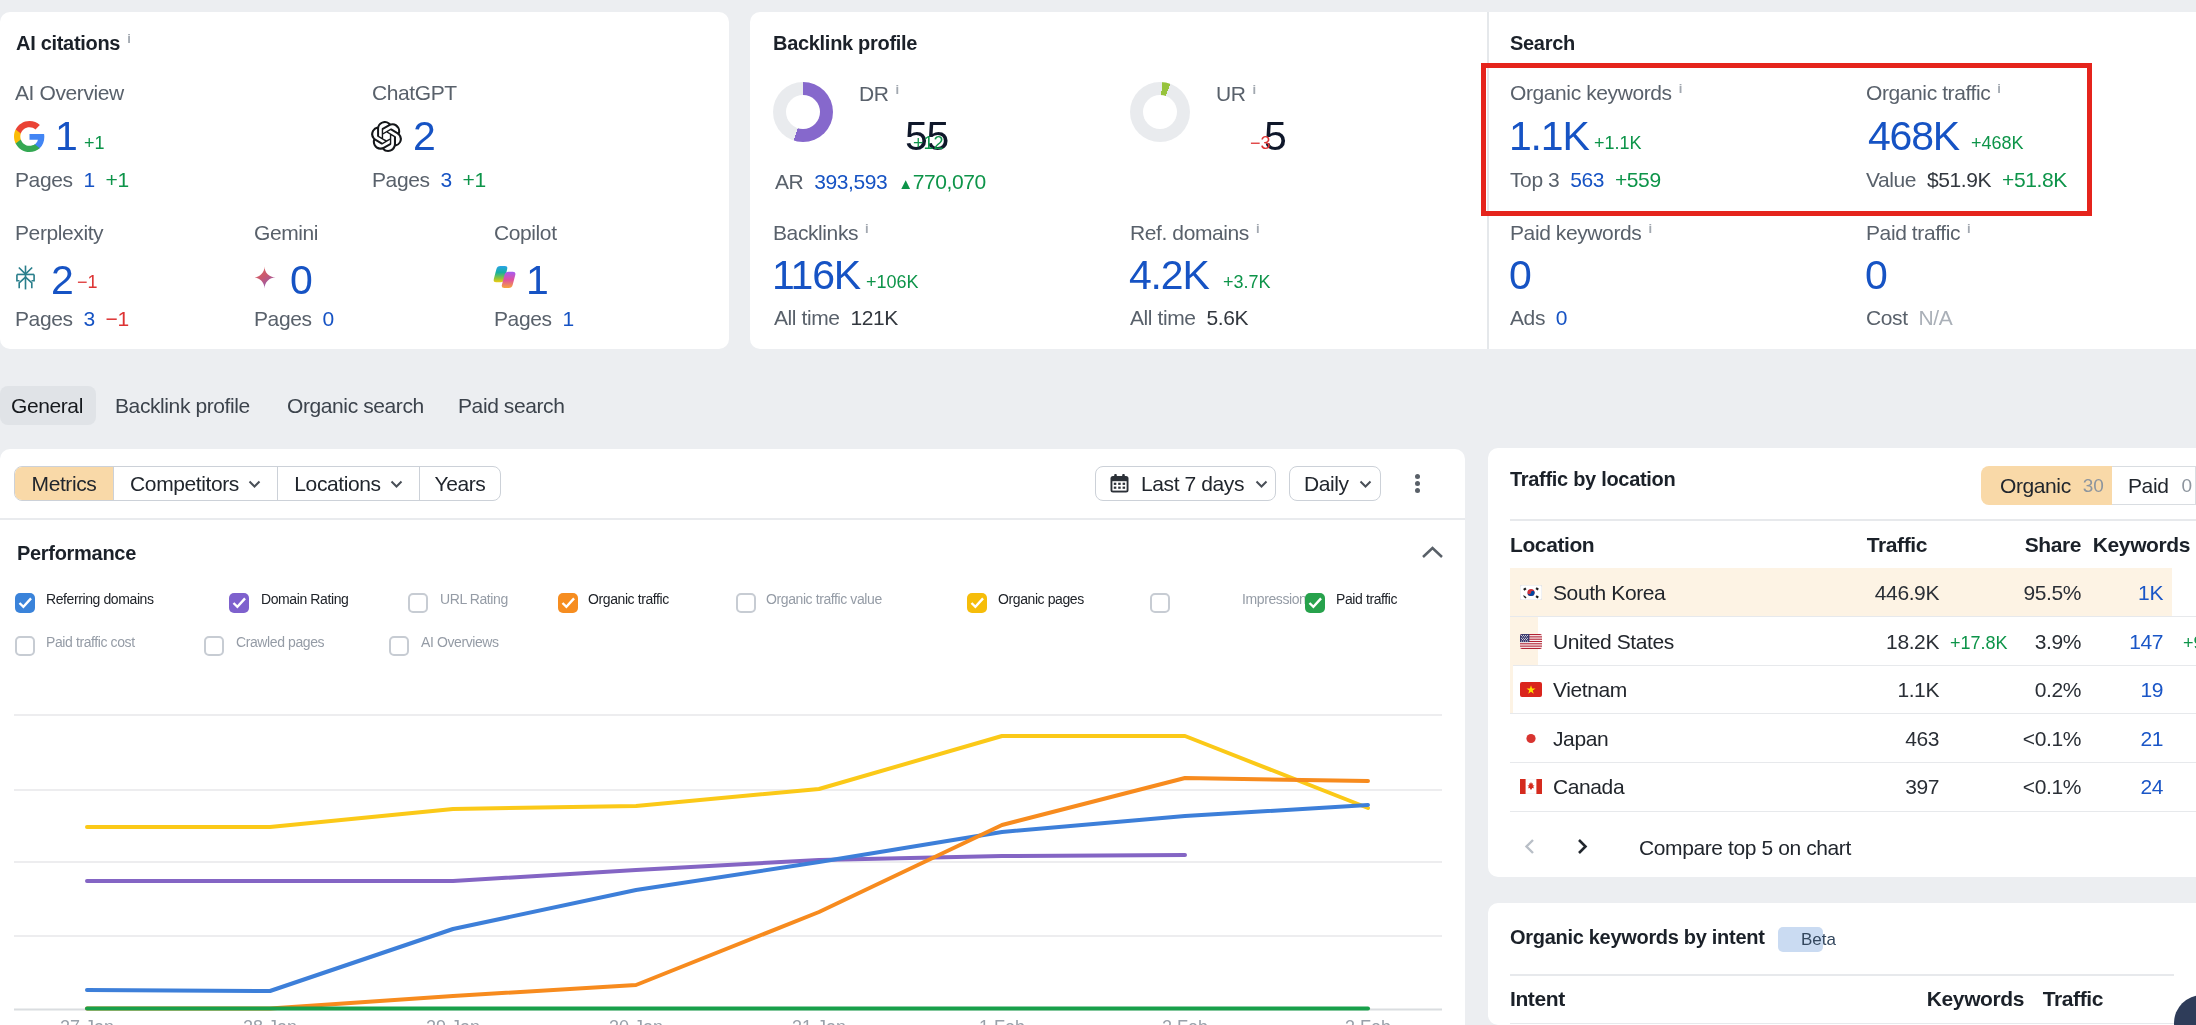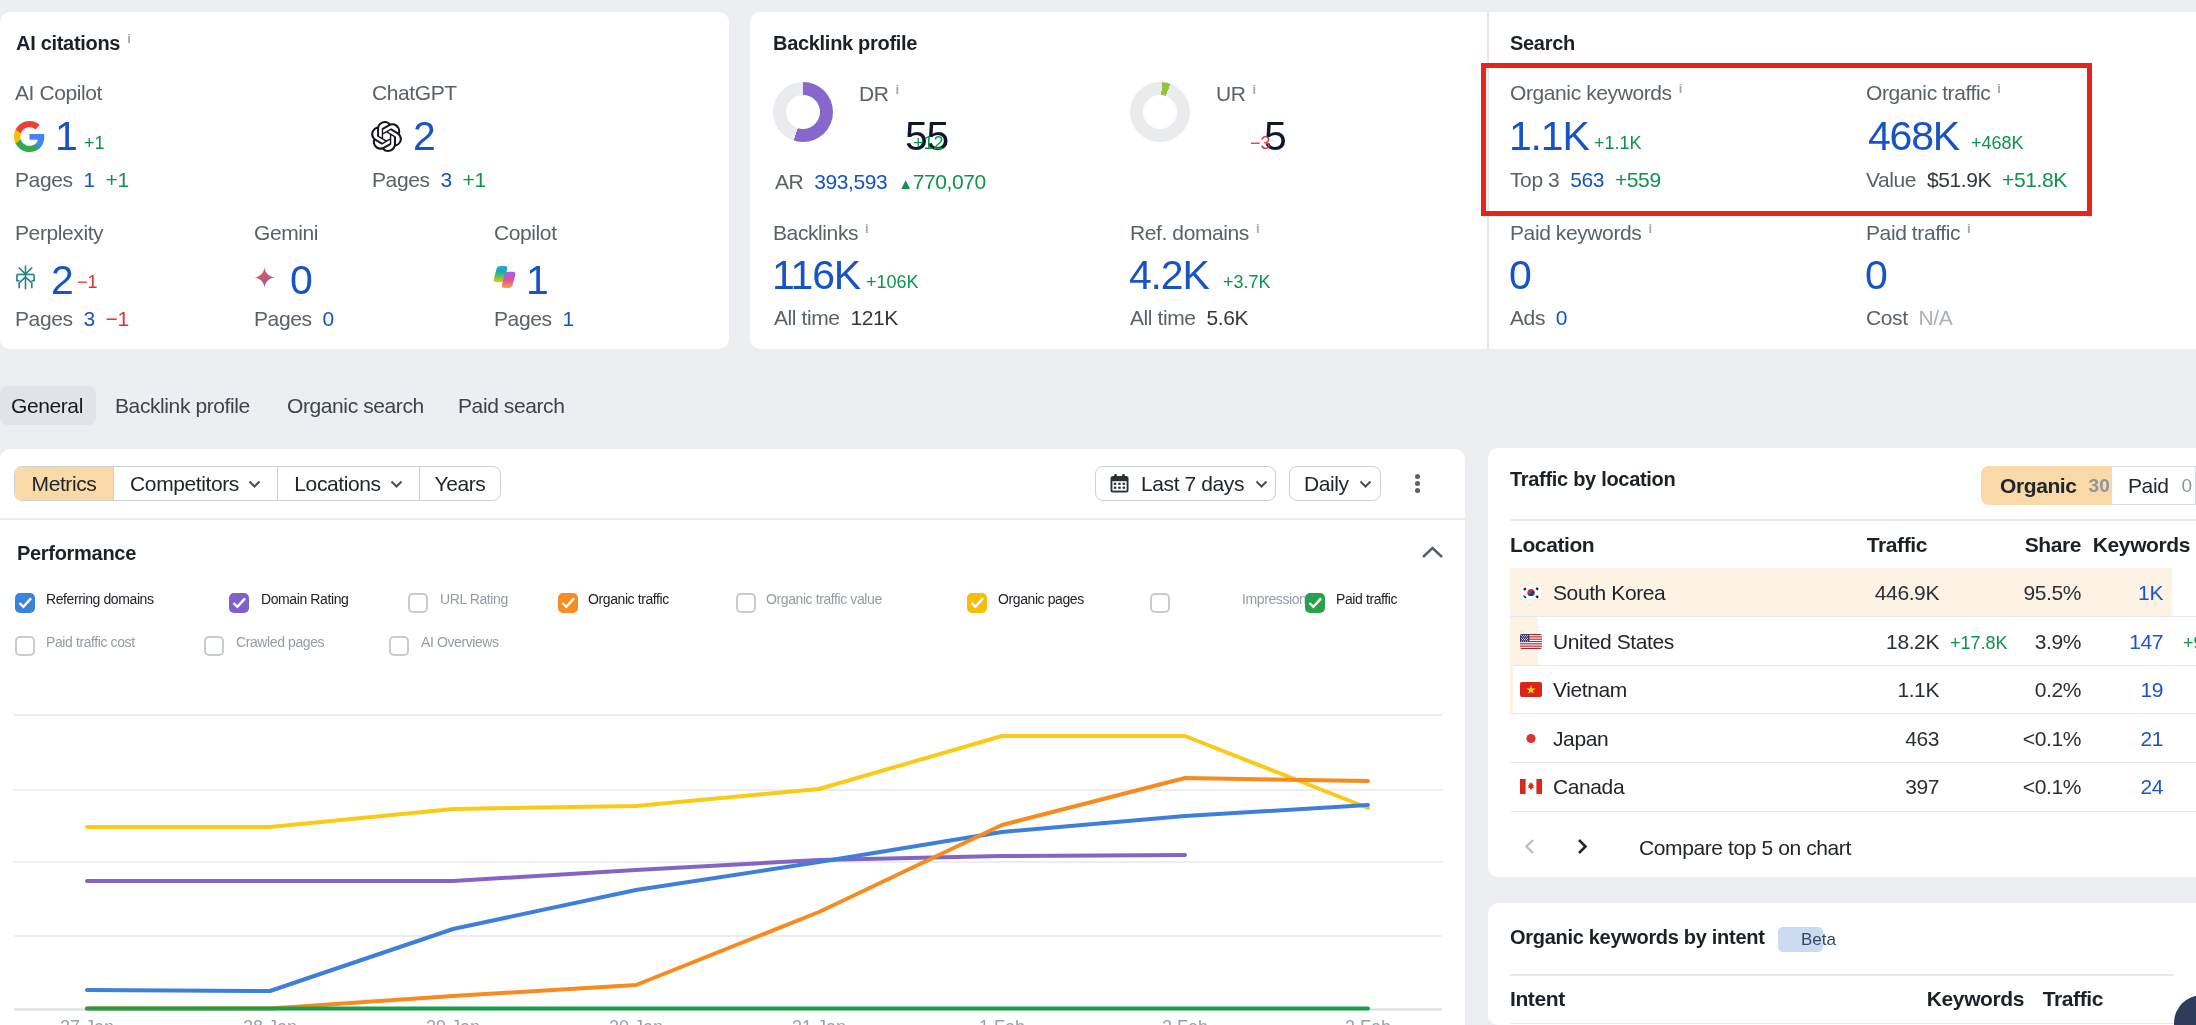--- a/index.html
+++ b/index.html
@@ -21,21 +21,21 @@
   .donut { position:absolute; width:60px; height:60px; border-radius:50%; }
   .donut::after { content:""; position:absolute; left:13px; top:13px; width:34px; height:34px; background:#fff; border-radius:50%; }
   .chev { fill:none; stroke:#494f57; stroke-width:2; }
 </style>
 </head>
 <body>
 
 <div class="card" style="left:0; top:12px; width:729px; height:337px;"></div>
 <div class="abs title" style="left:16px; top:32px;">AI citations<span class="sup">i</span></div>
 
-<div class="abs lbl" style="left:15px; top:81px;">AI Copilot</div>
+<div class="abs lbl" style="left:15px; top:81px;">AI Overview</div>
 <svg class="abs" style="left:14px; top:121px;" width="31" height="31" viewBox="0 0 24 24">
   <path fill="#4285F4" d="M23.49 12.27c0-.79-.07-1.54-.19-2.27H12v4.51h6.47c-.29 1.48-1.14 2.73-2.4 3.58v3h3.86c2.26-2.09 3.56-5.17 3.56-8.82z"></path>
   <path fill="#34A853" d="M12 24c3.24 0 5.95-1.08 7.93-2.91l-3.86-3c-1.08.72-2.45 1.16-4.07 1.16-3.13 0-5.78-2.11-6.73-4.96H1.29v3.09C3.26 21.3 7.31 24 12 24z"></path>
   <path fill="#FBBC05" d="M5.27 14.29c-.25-.72-.38-1.49-.38-2.29s.14-1.57.38-2.29V6.62H1.29C.47 8.24 0 10.06 0 12s.47 3.76 1.29 5.38l3.98-3.09z"></path>
   <path fill="#EA4335" d="M12 4.75c1.77 0 3.35.61 4.6 1.8l3.42-3.42C17.95 1.19 15.24 0 12 0 7.31 0 3.26 2.7 1.29 6.62l3.98 3.09c.95-2.85 3.6-4.96 6.73-4.96z"></path>
 </svg>
 <div class="abs big" style="left:55px; top:113px;">1</div>
 <div class="abs delta" style="left:84px; top:133px;">+1</div>
 <div class="abs lbl" style="left:15px; top:168px;">Pages&nbsp; <span class="blue">1</span>&nbsp; <span class="green">+1</span></div>
 
@@ -274,21 +274,21 @@
     <text x="1002" y="353">1 Feb</text>
     <text x="1185" y="353">2 Feb</text>
     <text x="1368" y="353">3 Feb</text>
   </g>
 </svg>
 
 <div class="card" style="left:1488px; top:448px; width:708px; height:429px; border-radius:10px 0 0 10px;"></div>
 
 <div class="abs title" style="left:1510px; top:468px;">Traffic by location</div>
 
-<div class="abs" style="left:1981px; top:466px; width:131px; height:39px; background:#f9d9a8; border-radius:8px 0 0 8px; display:flex; align-items:center;font-weight:bold;">
+<div class="abs" style="left:1981px; top:466px; width:131px; height:39px; background:#f9d9a8; border-radius:8px 0 0 8px; display:flex; align-items:center;">
   <span style="margin-left:19px; font-size:21px; letter-spacing:-0.4px; color:#21262d;">Organic</span>
   <span style="margin-left:12px; font-size:19px; color:#8d959e;">30</span>
 </div>
 <div class="abs" style="left:2112px; top:466px; width:84px; height:39px; background:#fff; border:1.5px solid #d9dde1; border-left:none; display:flex; align-items:center;">
   <span style="margin-left:16px; font-size:21px; letter-spacing:-0.4px; color:#21262d;">Paid</span>
   <span style="margin-left:13px; font-size:19px; color:#8d959e;">0</span>
 </div>
 
 <div class="abs" style="left:1510px; top:519px; width:686px; height:1.5px; background:#e7e9ec;"></div>
 

